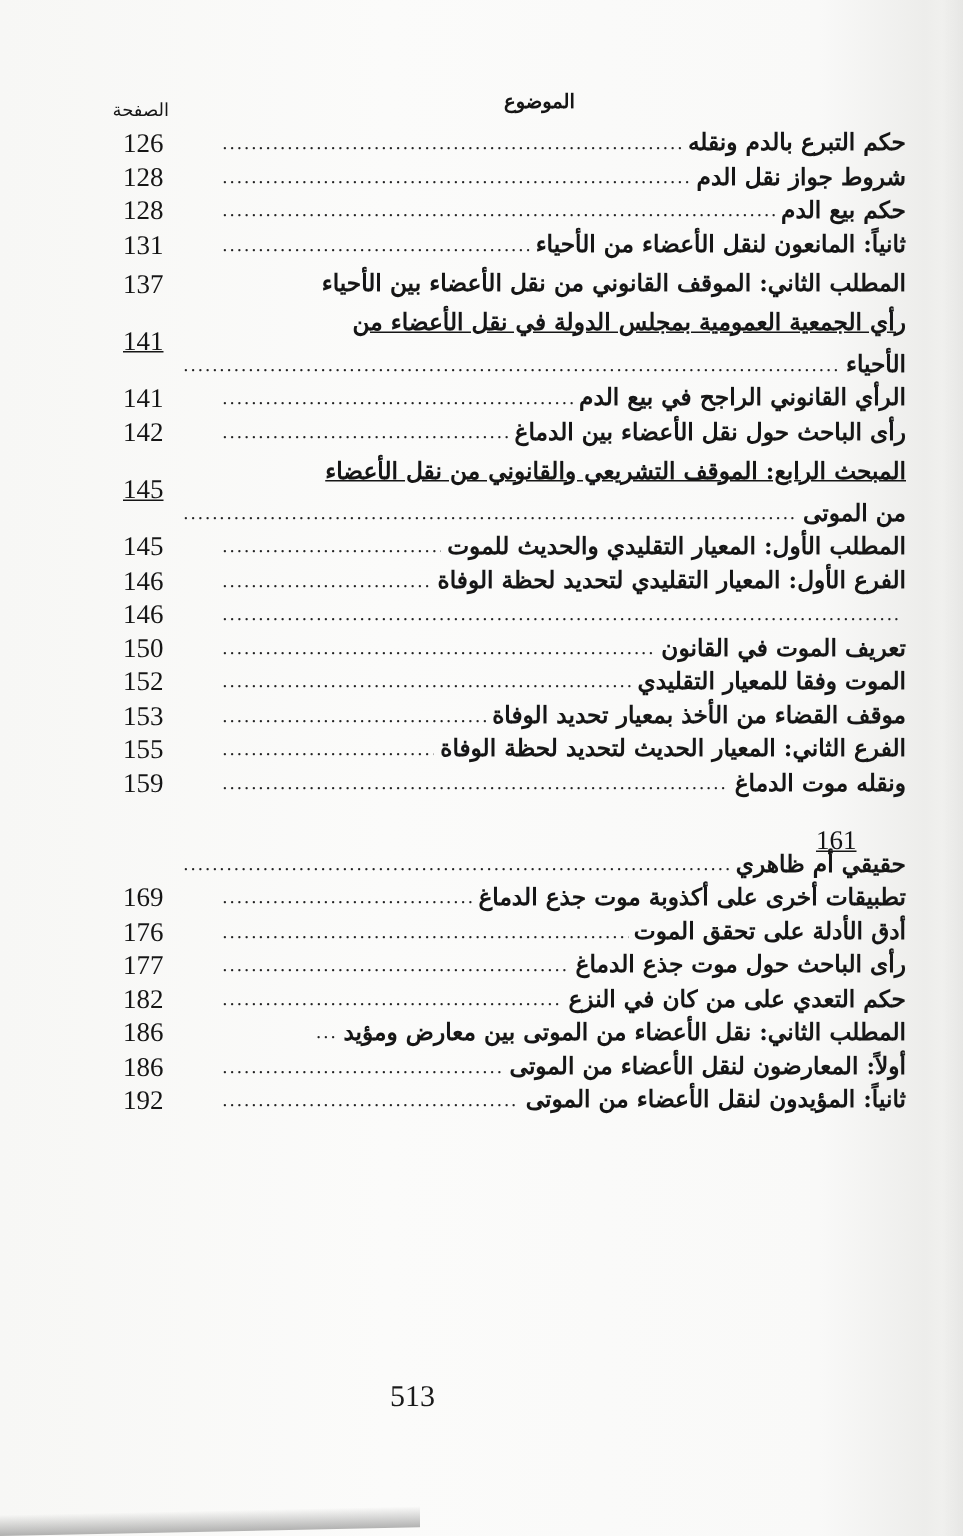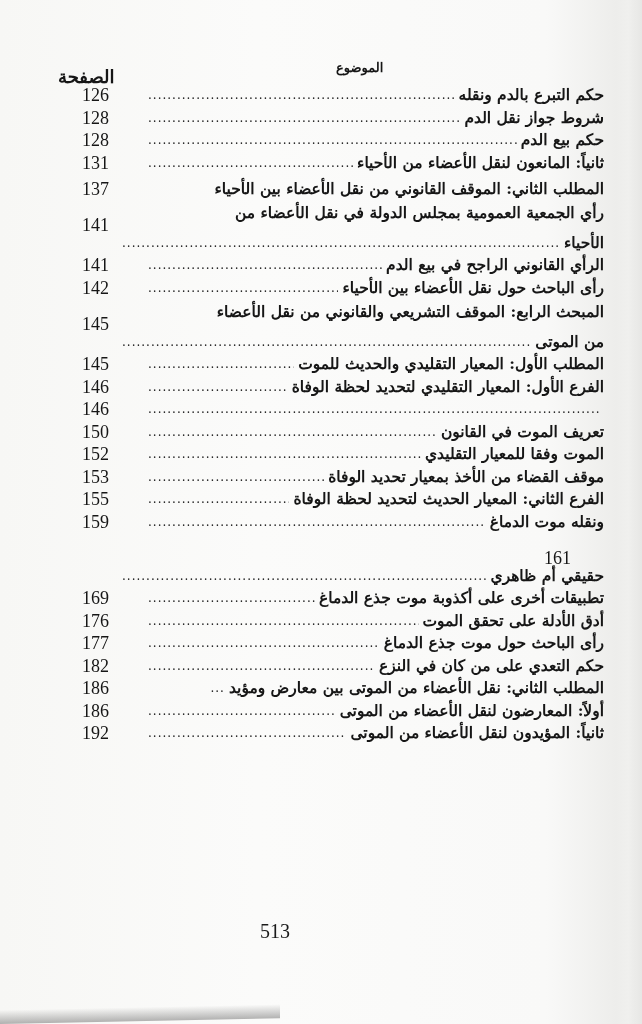--- a/index.html
+++ b/index.html
@@ -43,24 +43,24 @@
   .header .col-topic {
     position: absolute;
     left: 278px;
     top: 0;
     font-weight: bold;
     font-size: 13px;
     direction: rtl;
   }
   .header .col-page {
     position: absolute;
-    left: 0;
+    left: 17px;
     top: 6px;
-    font-weight: bold;
-    font-size: 18px;
+    font-weight: normal;
+    font-size: 12px;
     direction: rtl;
   }
   .toc {
     position: absolute;
     top: 84px;
     left: 58px;
     width: 546px;
   }
   .entry {
     position: relative;
@@ -94,22 +94,23 @@
     width: 60px;
     text-align: left;
     direction: ltr;
     font-family: "Liberation Serif", "DejaVu Serif", serif;
     font-size: 18px;
     flex-shrink: 0;
     margin-left: 24px;
   }
   .entry.multi .row1 {
     display: flex;
-    align-items: center;
+    align-items: flex-end;
     height: 26px;
+    text-decoration: underline;
   }
   .entry.multi .row1 .title { flex: 1; }
   .entry.multi .row1 .num {
     position: relative;
     top: 12px;
   }
   .entry.multi .row2 {
     display: flex;
     align-items: flex-end;
     height: 28px;
@@ -193,21 +194,21 @@
     <div class="entry">
       <div class="row">
         <span class="title">الرأي القانوني الراجح في بيع الدم</span>
         <span class="leader">..................................................................................................................................</span>
         <span class="num">141</span>
       </div>
     </div>
 
     <div class="entry">
       <div class="row">
-        <span class="title">رأى الباحث حول نقل الأعضاء بين الأحياء</span>
+        <span class="title">رأى الباحث حول نقل الأعضاء بين الدماغ</span>
         <span class="leader">..................................................................................................................................</span>
         <span class="num">142</span>
       </div>
     </div>
 
     <div class="entry multi">
       <div class="row1">
         <span class="title">المبحث الرابع: الموقف التشريعي والقانوني من نقل الأعضاء</span>
         <span class="num">145</span>
       </div>

